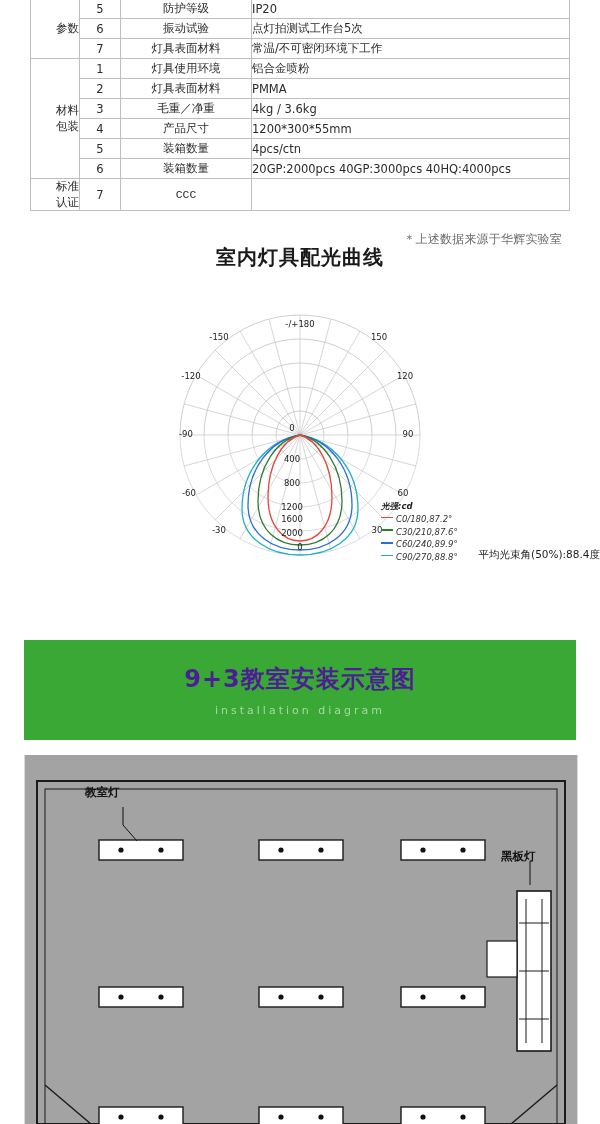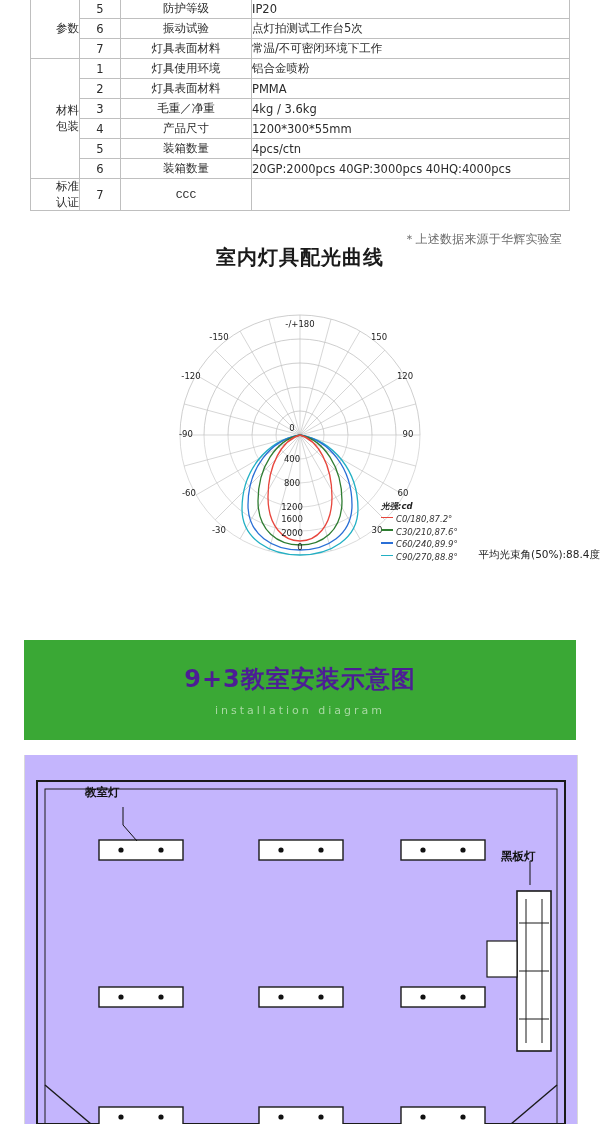--- a/index.html
+++ b/index.html
@@ -65,21 +65,21 @@
   .banner-title{
     color:#4c1d95;font-size:24px;font-weight:bold;letter-spacing:1px;
   }
   .banner-sub{
     color:#a8d9a3;font-size:11px;letter-spacing:3px;margin-top:9px;
   }
 
   
   .diagram{
     position:absolute;left:24px;top:755px;width:552px;height:369px;
-    background:#c4b5fd;
+    background:#a3a3a3;
     border:1px solid #d9d9d9;border-top:none;
     overflow:hidden;
   }
   .diagram svg{display:block;}
   .lbl{
     position:absolute;font-size:11.5px;font-weight:bold;color:#111;
   }
   .lbl-class{left:60px;top:30px;}
   .lbl-board{left:476px;top:94px;}
 </style>

